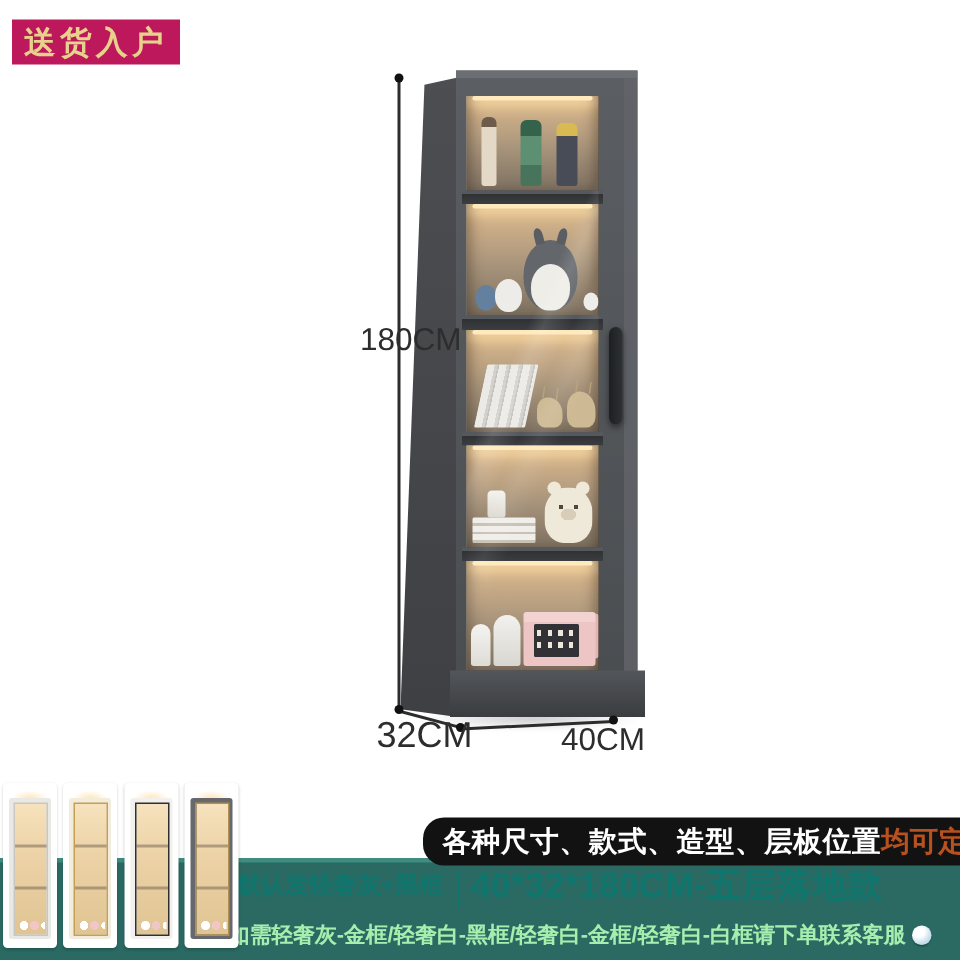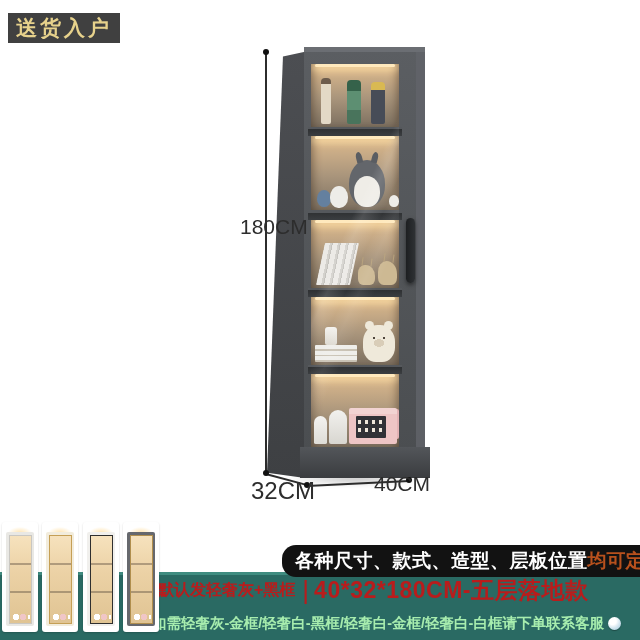--- a/index.html
+++ b/index.html
@@ -1,28 +1,28 @@
 <!DOCTYPE html>
 <html><head>
 <meta charset="utf-8">
 <style>
   html,body{margin:0;padding:0;background:#fff;}
   #screen{position:relative;width:640px;height:640px;background:#ffffff;overflow:hidden;
           font-family:"Liberation Sans","DejaVu Sans",sans-serif;}
 
   
-  .badge{position:absolute;left:8px;top:13px;width:112px;height:30px;background:#404040;
+  .badge{position:absolute;left:8px;top:13px;width:112px;height:30px;background:#be185d;
          color:#e7d28c;font-size:21px;font-weight:bold;letter-spacing:3px;
          display:flex;align-items:center;justify-content:center;}
 
   
   .dim-label{position:absolute;color:#2d2d2d;font-size:21px;margin-left:36px;}
   #dim-height{left:204px;top:215px;}
   #dim-depth{left:215px;top:477px;font-size:24px;}
-  #dim-width{left:338px;top:472px;}
+  #dim-width{left:338px;top:482px;}
   .dim-line{position:absolute;background:#2c2c2c;height:1.5px;}
   #line-v{left:265px;top:52px;width:1.5px;height:421px;}
   #line-depth{left:266px;top:473px;width:43px;transform-origin:0 0;transform:rotate(15deg);}
   #line-width{left:307px;top:485px;width:102px;transform-origin:0 0;transform:rotate(-2.8deg);}
   .dim-dot{position:absolute;width:6px;height:6px;border-radius:50%;background:#111;}
 
   
   #cab-shadow{position:absolute;left:276px;top:471px;width:158px;height:16px;
               background:radial-gradient(ellipse,rgba(0,0,0,.22),rgba(0,0,0,0) 65%);filter:blur(2px);}
   #cab-side{position:absolute;left:267px;top:50px;width:38px;height:428px;
@@ -109,21 +109,21 @@
      background-size:26px 4px,26px 4px;background-position:2px 4px,2px 12px;background-repeat:no-repeat;}
 
   
   #teal-band{position:absolute;left:0;top:572px;width:640px;height:68px;background:#2a6a63;}
   #teal-band::before{content:"";position:absolute;left:0;top:0;width:100%;height:3px;background:#3f8c80;}
   #banner-pill{position:absolute;left:282px;top:545px;width:358px;height:32px;background:#121212;
      border-radius:14px 0 0 14px;display:flex;align-items:center;padding-left:13px;box-sizing:border-box;}
   .banner-text{color:#ffffff;font-size:19px;font-weight:bold;letter-spacing:.5px;white-space:nowrap;}
   .banner-highlight{color:#b8511d;font-size:19px;font-weight:bold;white-space:nowrap;}
   #footer-row2{position:absolute;left:158px;top:572px;width:482px;height:37px;display:flex;
-     align-items:center;color:#b91c1c;white-space:nowrap;}
+     align-items:center;color:#0f766e;white-space:nowrap;}
   .row2-prefix{font-size:16px;font-weight:600;}
   .row2-divider{font-size:26px;font-weight:300;margin:0 5px 0 7px;}
   .row2-size{font-size:23px;font-weight:800;letter-spacing:.5px;}
   #footer-row3{position:absolute;left:152px;top:609px;width:488px;height:28px;display:flex;
      align-items:center;color:#a7edae;font-size:14.5px;font-weight:600;white-space:nowrap;}
   .service-ball{width:13px;height:13px;border-radius:50%;margin-left:4px;flex:0 0 auto;
      background:radial-gradient(circle at 35% 30%,#ffffff 0 30%,#cfe3ee 60%,#9fc4d8);
      box-shadow:0 1px 1px rgba(0,0,0,.3);}
 
   

